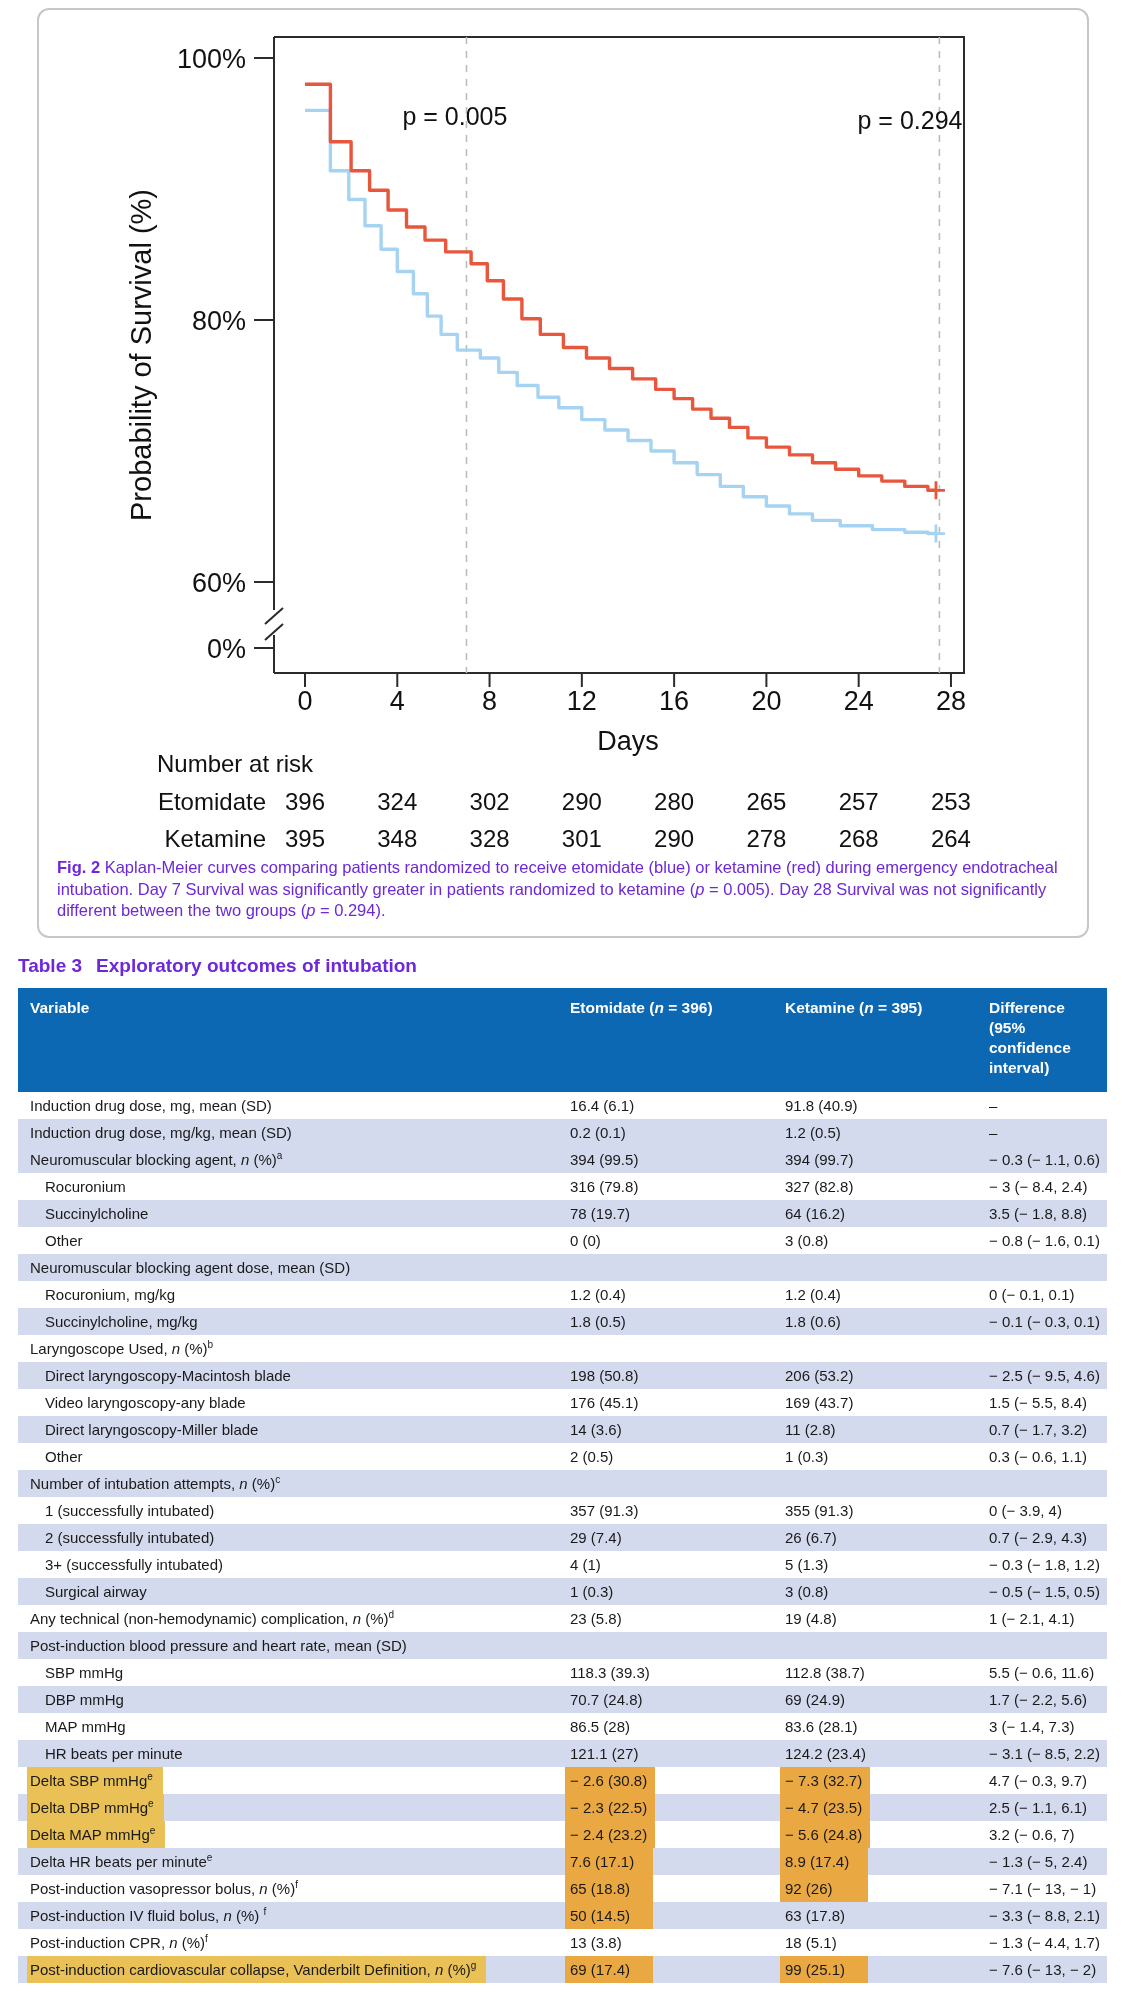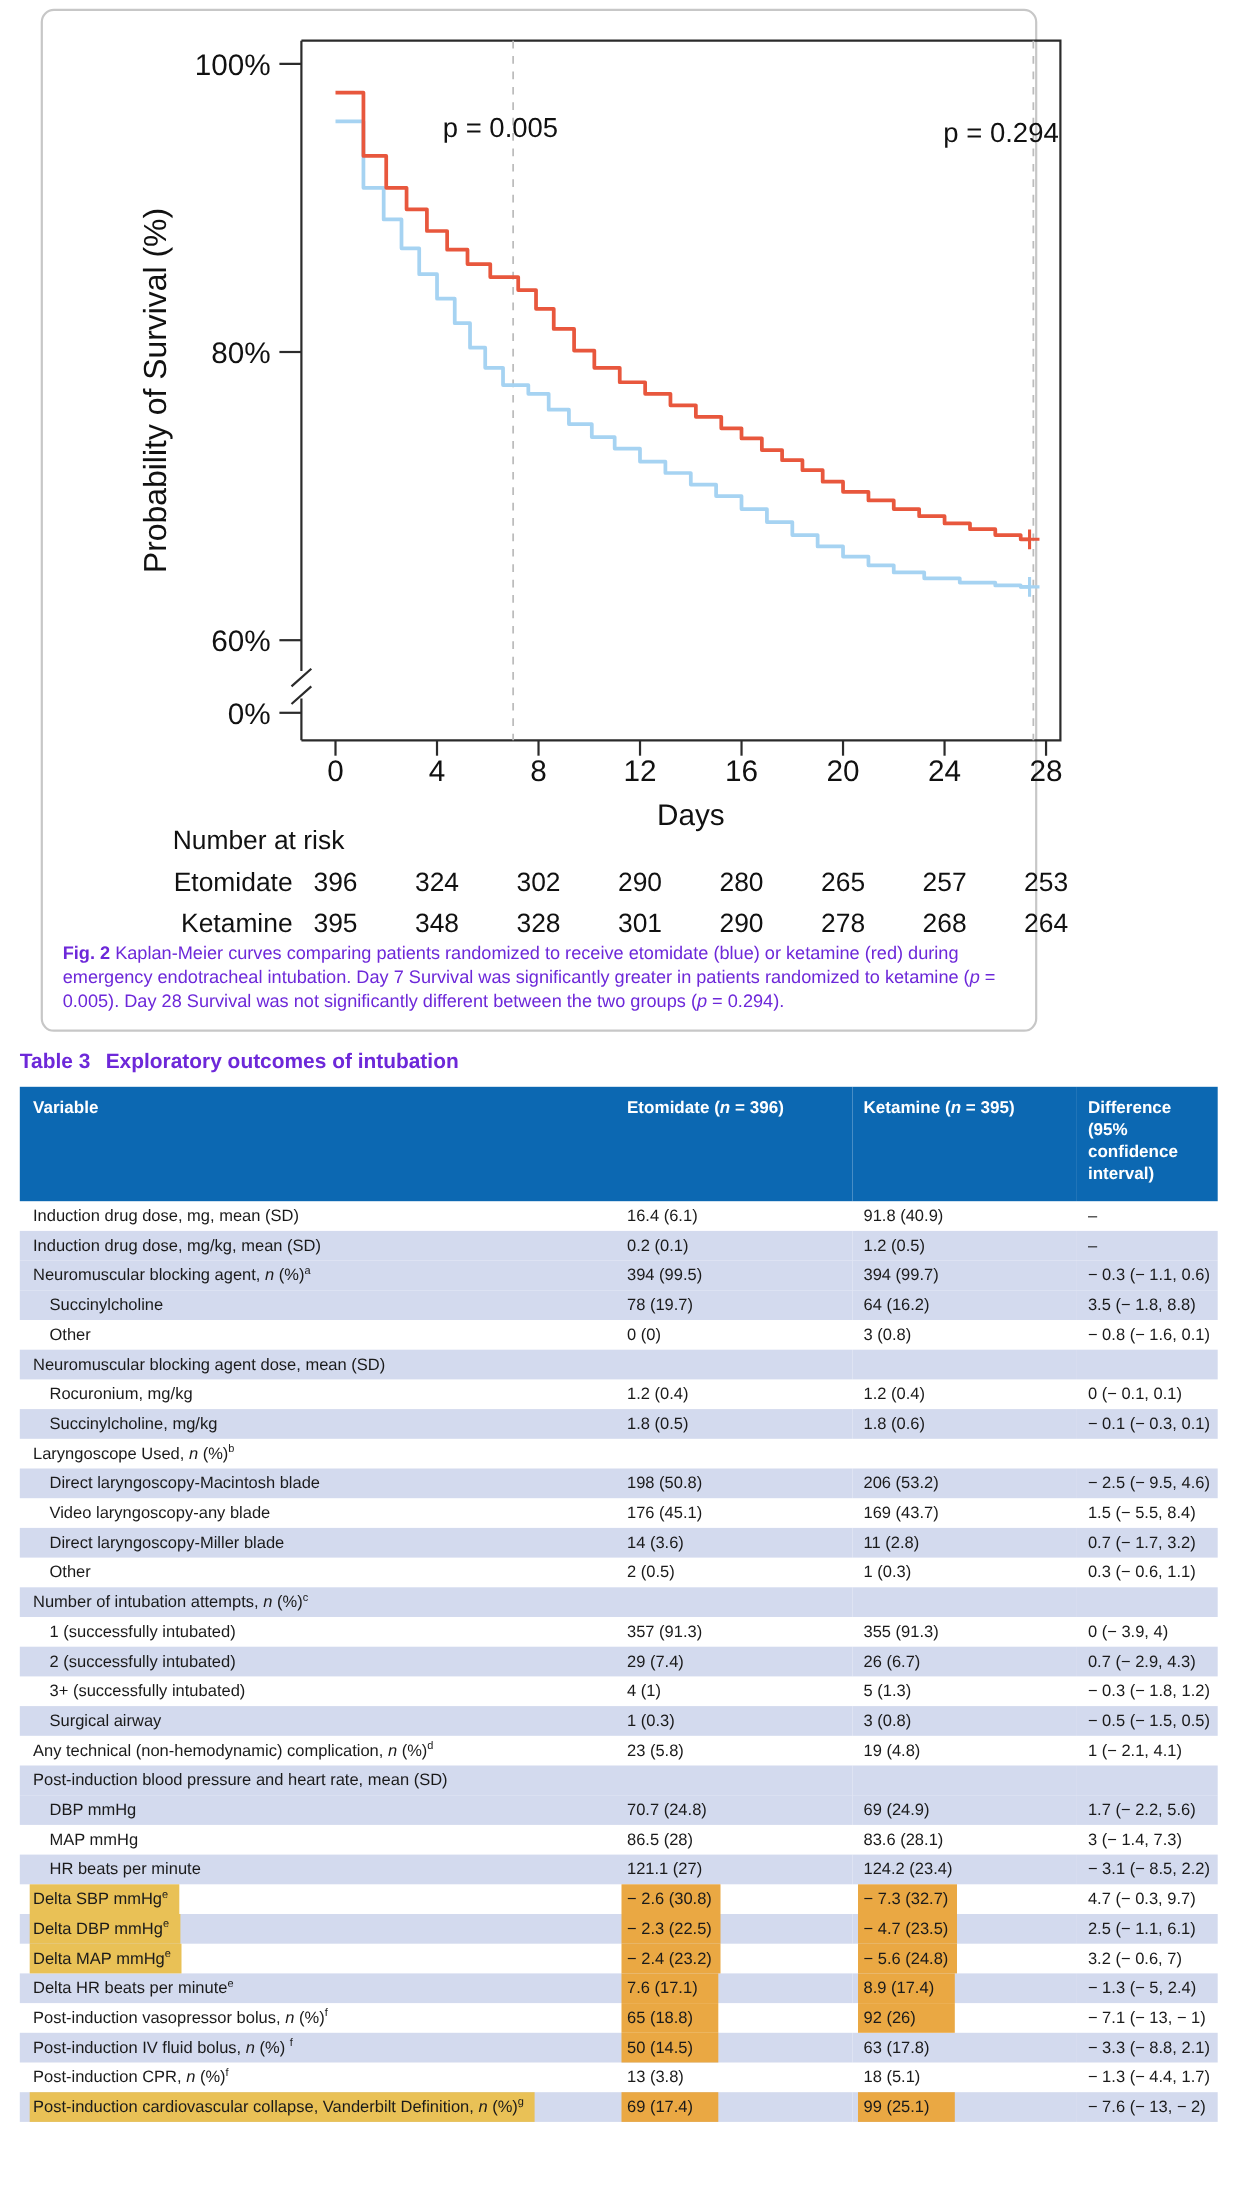--- a/index.html
+++ b/index.html
@@ -1,19 +1,19 @@
 <!DOCTYPE html>
 <html><head>
 <meta charset="utf-8">
 <style>
   html,body{margin:0;padding:0;background:#ffffff;}
   body{width:1125px;height:2000px;overflow:hidden;position:relative;
        font-family:"Liberation Sans",sans-serif;color:#111;}
   .figure-box{
-    box-sizing:border-box;width:906px;margin:8px 0 0 37px;
+    box-sizing:border-box;width:1052px;margin:8px 0 0 37px;
     border:2px solid #c7c7c7;border-radius:12px;background:#fff;
     padding:0;
   }
   .figure-box svg{display:block;}
   svg text{font-family:"Liberation Sans",sans-serif;fill:#111;}
   .caption{margin:2px 18px 14px 18px;font-size:16.5px;line-height:21.5px;color:#6d28d9;}
   .caption b{font-weight:bold;}
   .table-title{margin:17px 0 11px 18px;font-size:19px;font-weight:bold;color:#6d28d9;}
   .table-title .tt-label{margin-right:14px;}
   table.outcomes{border-collapse:collapse;width:1089px;margin-left:18px;table-layout:fixed;}
@@ -139,20 +139,26 @@
           <td><span>0.2 (0.1)</span></td>
           <td><span>1.2 (0.5)</span></td>
           <td><span>–</span></td>
         </tr>
         <tr class="shade">
           <td><span>Neuromuscular blocking agent, <i>n</i> (%)<sup>a</sup></span></td>
           <td><span>394 (99.5)</span></td>
           <td><span>394 (99.7)</span></td>
           <td><span>− 0.3 (− 1.1, 0.6)</span></td>
         </tr>
+        <tr>
+          <td class="ind"><span>Rocuronium</span></td>
+          <td><span>316 (79.8)</span></td>
+          <td><span>327 (82.8)</span></td>
+          <td><span>− 3 (− 8.4, 2.4)</span></td>
+        </tr>
         <tr class="shade">
           <td class="ind"><span>Succinylcholine</span></td>
           <td><span>78 (19.7)</span></td>
           <td><span>64 (16.2)</span></td>
           <td><span>3.5 (− 1.8, 8.8)</span></td>
         </tr>
         <tr>
           <td class="ind"><span>Other</span></td>
           <td><span>0 (0)</span></td>
           <td><span>3 (0.8)</span></td>
@@ -241,20 +247,26 @@
           <td><span>23 (5.8)</span></td>
           <td><span>19 (4.8)</span></td>
           <td><span>1 (− 2.1, 4.1)</span></td>
         </tr>
         <tr class="shade">
           <td><span>Post-induction blood pressure and heart rate, mean (SD)</span></td>
           <td></td>
           <td></td>
           <td></td>
         </tr>
+        <tr>
+          <td class="ind"><span>SBP mmHg</span></td>
+          <td><span>118.3 (39.3)</span></td>
+          <td><span>112.8 (38.7)</span></td>
+          <td><span>5.5 (− 0.6, 11.6)</span></td>
+        </tr>
         <tr class="shade">
           <td class="ind"><span>DBP mmHg</span></td>
           <td><span>70.7 (24.8)</span></td>
           <td><span>69 (24.9)</span></td>
           <td><span>1.7 (− 2.2, 5.6)</span></td>
         </tr>
         <tr>
           <td class="ind"><span>MAP mmHg</span></td>
           <td><span>86.5 (28)</span></td>
           <td><span>83.6 (28.1)</span></td>

